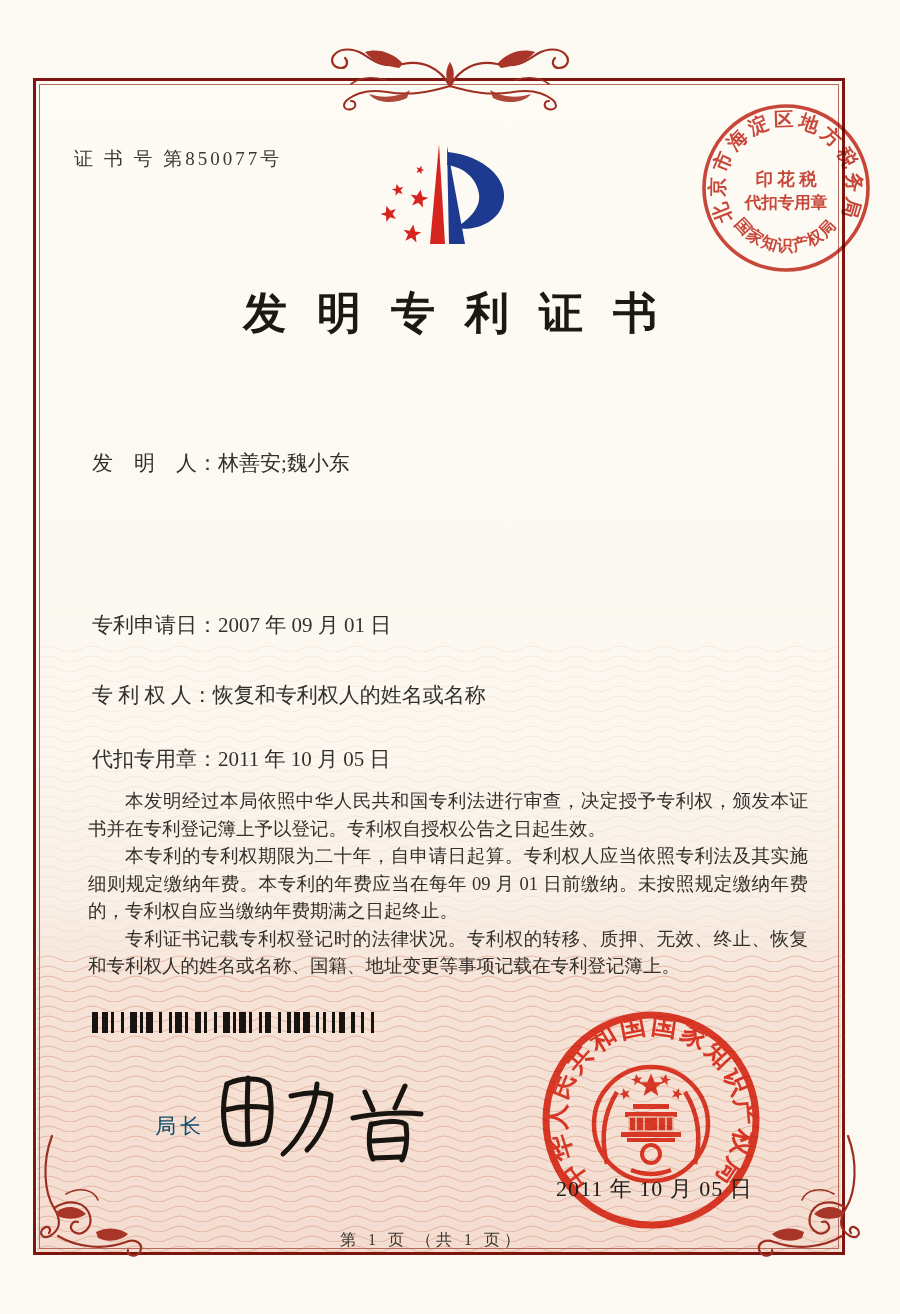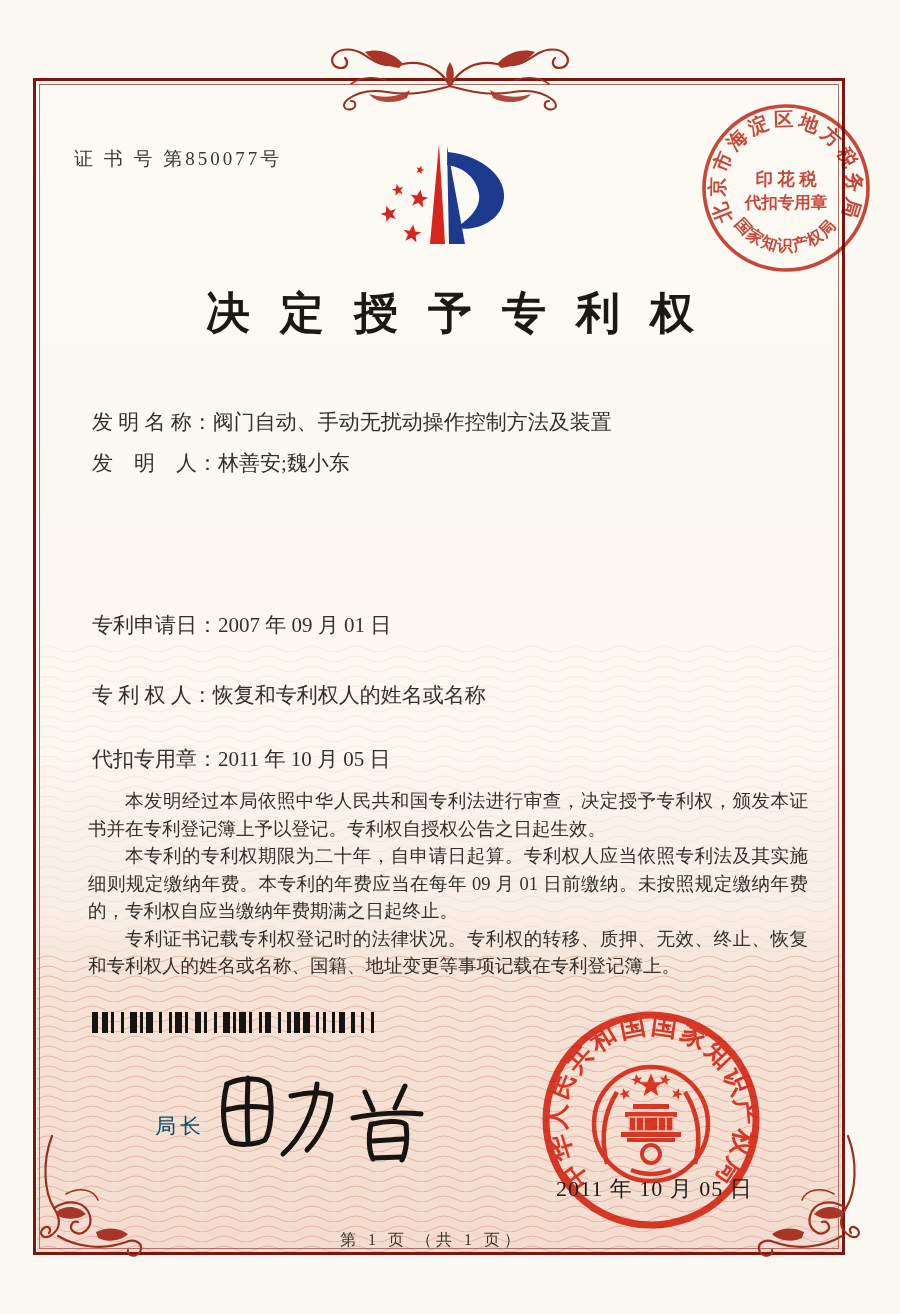--- a/index.html
+++ b/index.html
@@ -123,25 +123,22 @@
     <text font-size="19.5" fill="#c5382b" font-weight="bold">
       <textPath href="#txTop" startOffset="0" textLength="255" lengthAdjust="spacing">北京市海淀区地方税务局</textPath>
     </text>
     <text font-size="16" fill="#c5382b" font-weight="bold">
       <textPath href="#txBot" startOffset="0" textLength="118" lengthAdjust="spacing">国家知识产权局</textPath>
     </text>
     <text x="88" y="85" text-anchor="middle" font-size="17.5" font-weight="bold" fill="#c5382b">印 花 税</text>
     <text x="88" y="108" text-anchor="middle" font-size="16.5" font-weight="bold" fill="#c5382b">代扣专用章</text>
   </svg>
 
-  <h1 class="abs title">决定授予专利权</h1>
-
-  <div class="abs field" style="top:408px;">
-    <span class="lab">发 明 名 称：</span><span>阀门自动、手动无扰动操作控制方法及装置</span>
-  </div>
+  <h1 class="abs title">发明专利证书</h1>
+
   <div class="abs field" style="top:449px;">
     <span class="lab">发　明　人：</span><span>林善安;魏小东</span>
   </div>
   <div class="abs field" style="top:611px;">
     <span class="lab">专利申请日：</span><span>2007 年 09 月 01 日</span>
   </div>
   <div class="abs field" style="top:681px;">
     <span class="lab">专 利 权 人：</span><span>恢复和专利权人的姓名或名称</span>
   </div>
   <div class="abs field" style="top:745px;">

